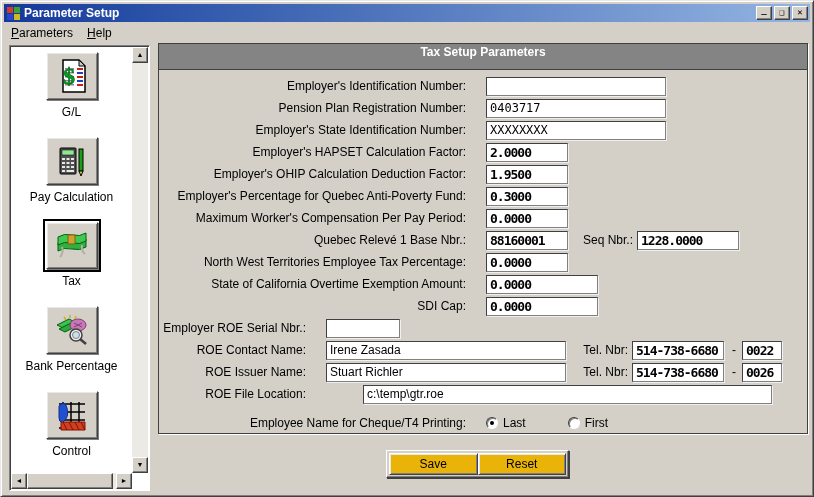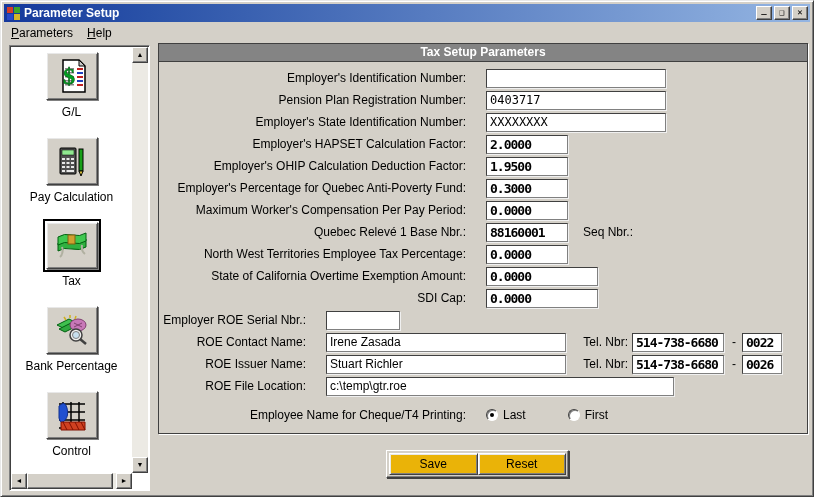--- a/index.html
+++ b/index.html
@@ -85,39 +85,39 @@
     border: 1px solid; border-color: #fff #404040 #404040 #fff;
     box-shadow: inset -1px -1px 0 #808080; cursor: pointer;
   }
   
   .panel {
     position: absolute; left: 157px; top: 42px; width: 650px; height: 391px;
     background: #d4d0c8; border: 1px solid #404040;
     box-shadow: 1px 1px 0 #fff;
   }
   .panel-header {
-    height: 18px; background: #848484; border-bottom: 1px solid #404040;
+    height: 26px; background: #848484; border-bottom: 1px solid #404040;
     color: #fff; font-weight: bold; text-align: center; line-height: 17px;
   }
   .form { padding-top: 5px; }
   .row { height: 22px; display: flex; align-items: center; }
   .lbl { text-align: right; padding-right: 20px; color: #000; white-space: nowrap; }
   .lc-main { width: 327px; flex: 0 0 327px; }
   .lc-roe { width: 167px; flex: 0 0 167px; }
   .box {
     height: 19px; background: #fff; color: #000;
     border: 1px solid; border-color: #404040 #808080 #808080 #404040;
     box-shadow: 1px 1px 0 #f0f0f0;
     padding: 0 3px; font-family: "Liberation Sans", sans-serif; font-size: 12px;
   }
   .mono { font-family: "DejaVu Sans Mono", monospace; font-size: 12px; }
   .bnum { font-family: "DejaVu Sans Mono", monospace; font-size: 13px; font-weight: bold; letter-spacing: -1px; }
   .w180 { width: 180px; } .w82 { width: 82px; } .w112 { width: 112px; }
   .w74 { width: 74px; } .w240 { width: 240px; } .w90 { width: 92px; }
-  .w40 { width: 40px; } .w100 { width: 102px; } .w380 { width: 348px; }
+  .w40 { width: 40px; } .w100 { width: 102px; } .w380 { width: 409px; margin-left: 37px; }
   .midlbl { text-align: right; padding: 0 4px; white-space: nowrap; }
   .seq-lbl { width: 60px; margin-left: 9px; }
   .tel-lbl { width: 58px; margin-left: 8px; }
   .dash { padding: 0 6px 0 8px; }
   .radio-row { margin-top: 6px; height: 24px; }
   .radio {
     width: 12px; height: 12px; border-radius: 50%; background: #fff;
     border: 1px solid; border-color: #404040 #fff #fff #404040;
     box-shadow: inset 1px 1px 0 #808080; position: relative; margin-right: 5px;
     flex: 0 0 auto; cursor: pointer;
@@ -310,20 +310,21 @@
 
       <div class="row">
         <span class="lbl lc-main">Maximum Worker's Compensation Per Pay Period:</span>
         <input class="box w82 bnum" readonly="" value="0.0000" style="">
       </div>
 
       <div class="row">
         <span class="lbl lc-main">Quebec Relevé 1 Base Nbr.:</span>
         <input class="box w82 bnum" readonly="" value="88160001" style="">
         <span class="midlbl seq-lbl">Seq Nbr.:</span>
+        <input class="box w100 bnum" readonly="" value="1228.0000" style="">
       </div>
 
       <div class="row">
         <span class="lbl lc-main">North West Territories Employee Tax Percentage:</span>
         <input class="box w82 bnum" readonly="" value="0.0000" style="">
       </div>
 
       <div class="row">
         <span class="lbl lc-main">State of California Overtime Exemption Amount:</span>
         <input class="box w112 bnum" readonly="" value="0.0000" style="">

